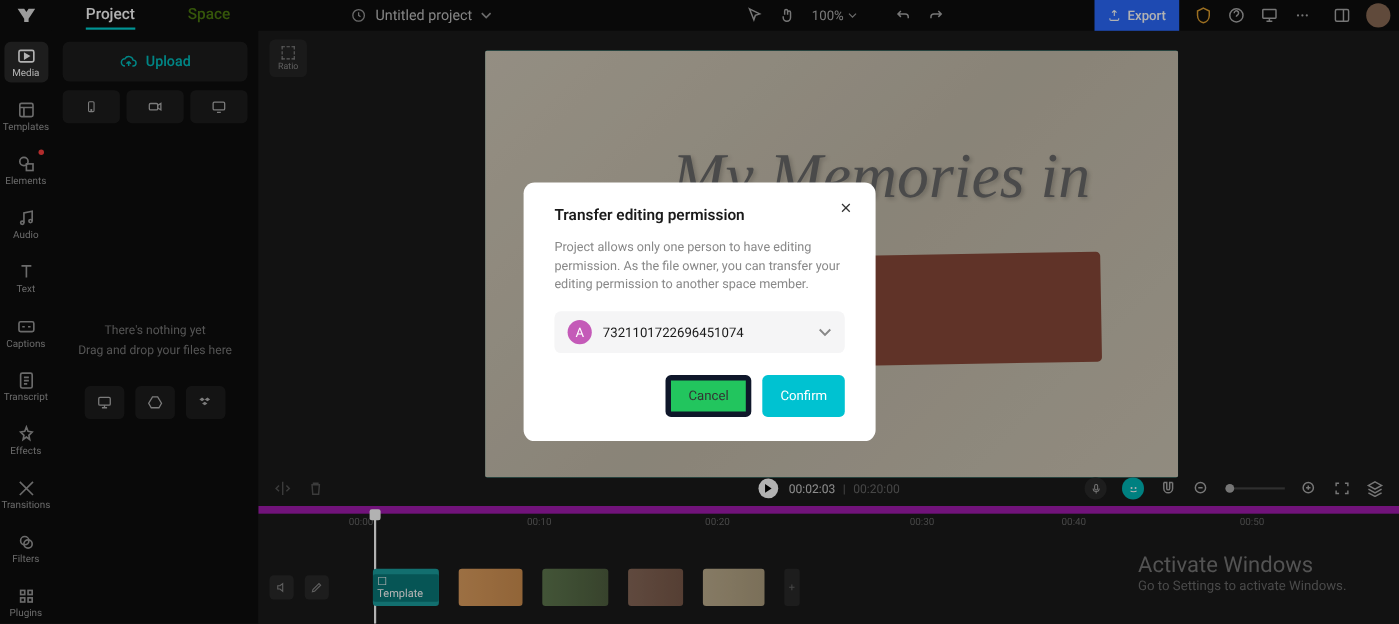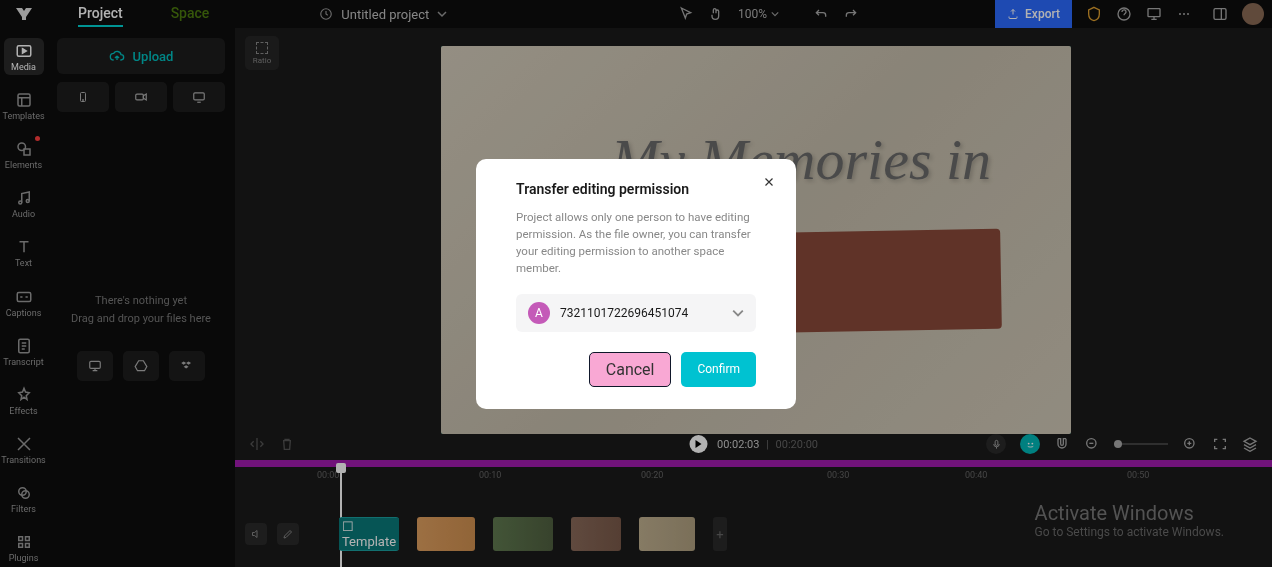--- a/index.html
+++ b/index.html
@@ -59,40 +59,40 @@
 
 
 .timeline { position: absolute; top: 432px; left: 0; width: 100%; height: 107px; background: #1a1a1a; border-top: 7px solid #a21caf; }
 .ruler { height: 18px; position: relative; color: #666; font-size: 9px; }
 .ruler-tick { position: absolute; top: 3px; }
 .playhead { position: absolute; top: 0; left: 105px; width: 2px; height: 100%; background: #fff; }
 .playhead::before { content: ""; position: absolute; top: -4px; left: -4px; width: 10px; height: 10px; background: #fff; border-radius: 2px; }
 .track-row { position: absolute; top: 50px; left: 10px; display: flex; align-items: center; gap: 10px; }
 .track-btn { width: 22px; height: 22px; background: #2a2a2a; border-radius: 4px; color: #888; display: flex; align-items: center; justify-content: center; cursor: pointer; font-size: 12px; }
 .clips { display: flex; height: 34px; margin-left: 30px; }
-.clip { height: 34px; border-radius: 3px; margin-right: 18px; overflow: hidden; display: flex; align-items: center; justify-content: center; font-size: 13px; color: #fff; }
+.clip { height: 34px; border-radius: 3px; margin-right: 18px; overflow: hidden; display: flex; align-items: center; justify-content: center; font-size: 10px; color: #fff; }
 .clip.template { width: 60px; background: #1aa0a0; }
 .clip.c1 { width: 58px; background: linear-gradient(90deg,#e0a060,#d09050); }
 .clip.c2 { width: 60px; background: linear-gradient(90deg,#607a50,#506040); }
 .clip.c3 { width: 50px; background: linear-gradient(90deg,#8a6a5a,#7a5a4a); }
 .clip.c4 { width: 56px; background: linear-gradient(90deg,#c0b090,#b0a080); }
 .clip.end { width: 14px; background: #2a2a2a; color: #666; }
 
 
 .overlay { position: absolute; inset: 0; background: rgba(0,0,0,0.3); display: flex; align-items: center; justify-content: center; z-index: 100; }
-.modal { width: 320px; background: #fff; border-radius: 10px; padding: 22px 40px; position: relative; }
+.modal { width: 320px; background: #fff; border-radius: 10px; padding: 22px 28px; position: relative; }
 .modal-title { font-size: 14px; font-weight: 600; color: #1a1a1a; margin-bottom: 12px; }
 .modal-close { position: absolute; top: 16px; right: 16px; width: 18px; height: 18px; cursor: pointer; color: #333; }
 .modal-desc { font-size: 11.5px; color: #888; line-height: 1.5; margin-bottom: 16px; }
 .member-select { width: 100%; height: 38px; background: #f5f5f6; border-radius: 6px; display: flex; align-items: center; padding: 0 12px; cursor: pointer; }
 .member-avatar { width: 22px; height: 22px; border-radius: 50%; background: #c45ab8; color: #fff; font-size: 12px; display: flex; align-items: center; justify-content: center; margin-right: 10px; }
 .member-name { font-size: 12px; color: #1a1a1a; flex: 1; }
 .chev { color: #888; }
 .modal-actions { display: flex; justify-content: flex-end; gap: 10px; margin-top: 20px; }
-.btn-cancel { padding: 7px 16px; background: #f9a8d4; border: 1px solid #0f172a; border-radius: 5px; font-size: 16px; color: #333; cursor: pointer; }
+.btn-cancel { padding: 7px 16px; background: #22c55e; border: 5px solid #0f172a; border-radius: 5px; font-size: 12px; color: #333; cursor: pointer; }
 .btn-confirm { padding: 7px 16px; background: #00c2d1; border: none; border-radius: 5px; font-size: 12px; color: #fff; cursor: pointer; }
 
 
 .watermark { position: absolute; right: 48px; bottom: 28px; color: #6a6a6a; z-index: 50; }
 .watermark .wm-title { font-size: 20px; font-weight: 400; color: #787878; }
 .watermark .wm-sub { font-size: 12px; color: #6a6a6a; }
 
 .icon-shield { color: #e0a030; }
 
 svg { display: block; }

